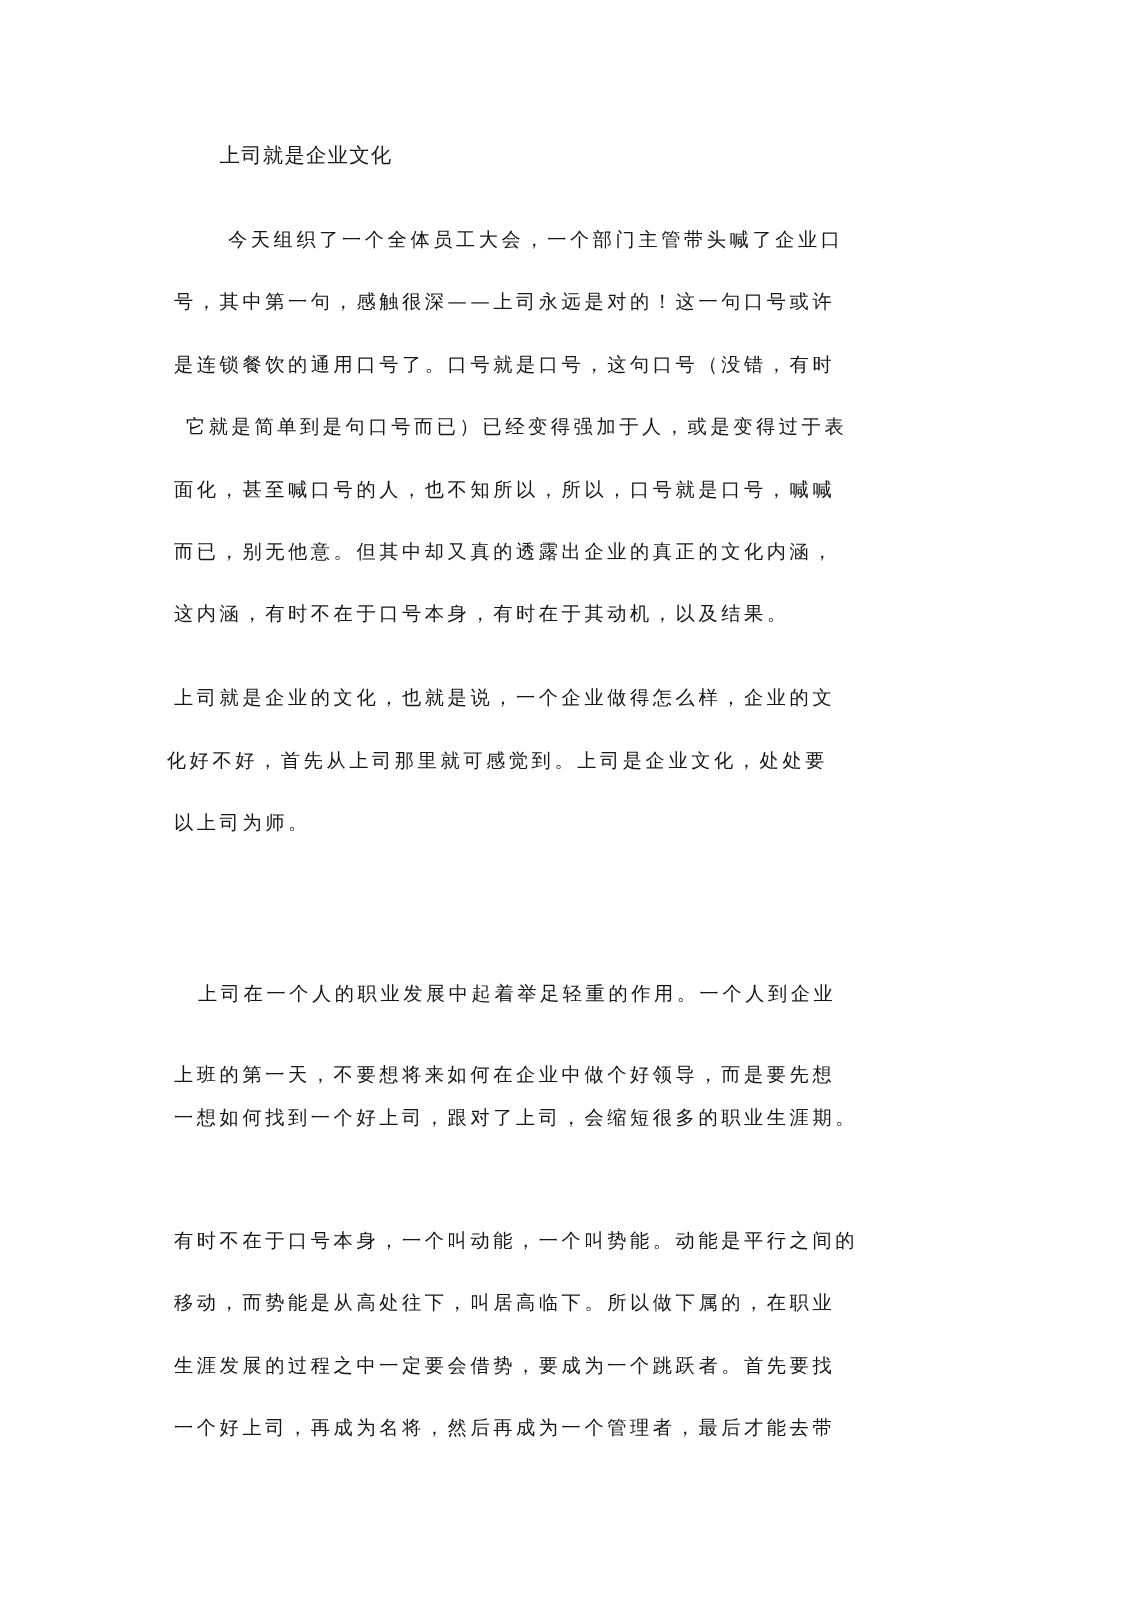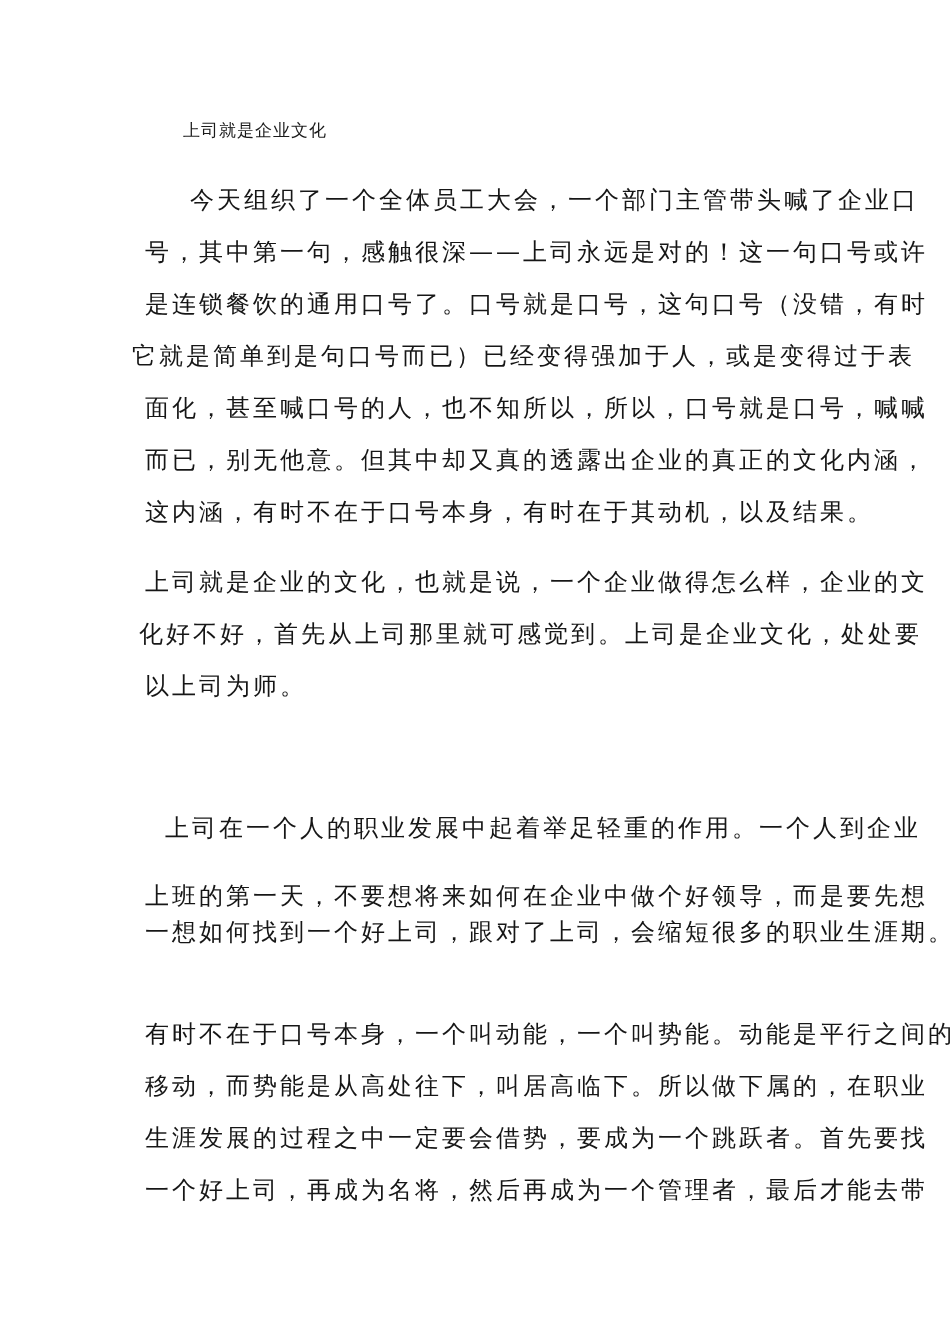--- a/index.html
+++ b/index.html
@@ -19,21 +19,21 @@
     position: absolute;
     left: 0; top: 0;
     width: 950px;
     height: 1344px;
     background: #ffffff;
     padding-left: 11px;
   }
   .line {
     position: absolute;
     white-space: nowrap;
-    font-size: 24px;
+    font-size: 16px;
     line-height: 30px;
     letter-spacing: 3px;
     color: #161616;
   }
   .title {
     position: absolute;
     left: 183px;
     top: 118px;
     white-space: nowrap;
     font-size: 17px;
@@ -58,21 +58,21 @@
 <body>
 
 <div class="page">
 
   <div class="title">上司就是企业文化</div>
 
   <div>
     <div class="line" style="left:190px; top:185px;">今天组织了一个全体员工大会，一个部门主管带头喊了企业口</div>
     <div class="line" style="left:145px; top:237px;">号，其中第一句，感触很深——上司永远是对的！这一句口号或许</div>
     <div class="line" style="left:145px; top:289px;">是连锁餐饮的通用口号了。口号就是口号，这句口号（没错，有时</div>
-    <div class="line" style="left:132px; top:341px;">它就是简单到是句口号而已）已经变得强加于人，或是变得过于表</div>
+    <div class="line" style="left:155px; top:341px;">它就是简单到是句口号而已）已经变得强加于人，或是变得过于表</div>
     <div class="line" style="left:145px; top:393px;">面化，甚至喊口号的人，也不知所以，所以，口号就是口号，喊喊</div>
     <div class="line" style="left:145px; top:445px;">而已，别无他意。但其中却又真的透露出企业的真正的文化内涵，</div>
     <div class="line" style="left:145px; top:497px;">这内涵，有时不在于口号本身，有时在于其动机，以及结果。</div>
   </div>
 
   <div>
     <div class="line" style="left:145px; top:567px;">上司就是企业的文化，也就是说，一个企业做得怎么样，企业的文</div>
     <div class="line" style="left:139px; top:619px;">化好不好，首先从上司那里就可感觉到。上司是企业文化，处处要</div>
     <div class="line" style="left:145px; top:671px;">以上司为师。</div>
   </div>

